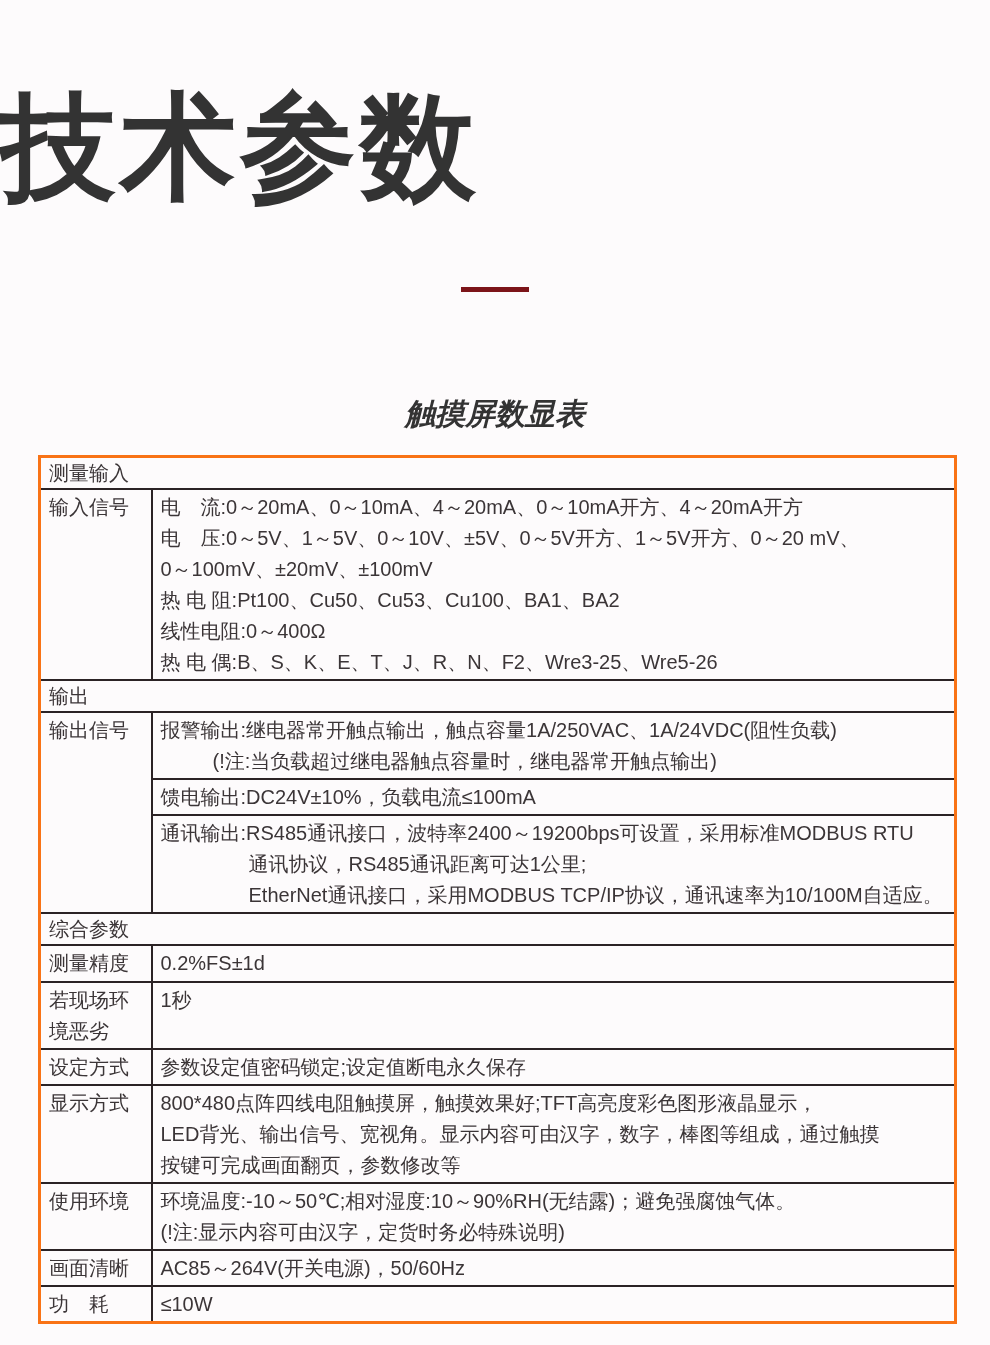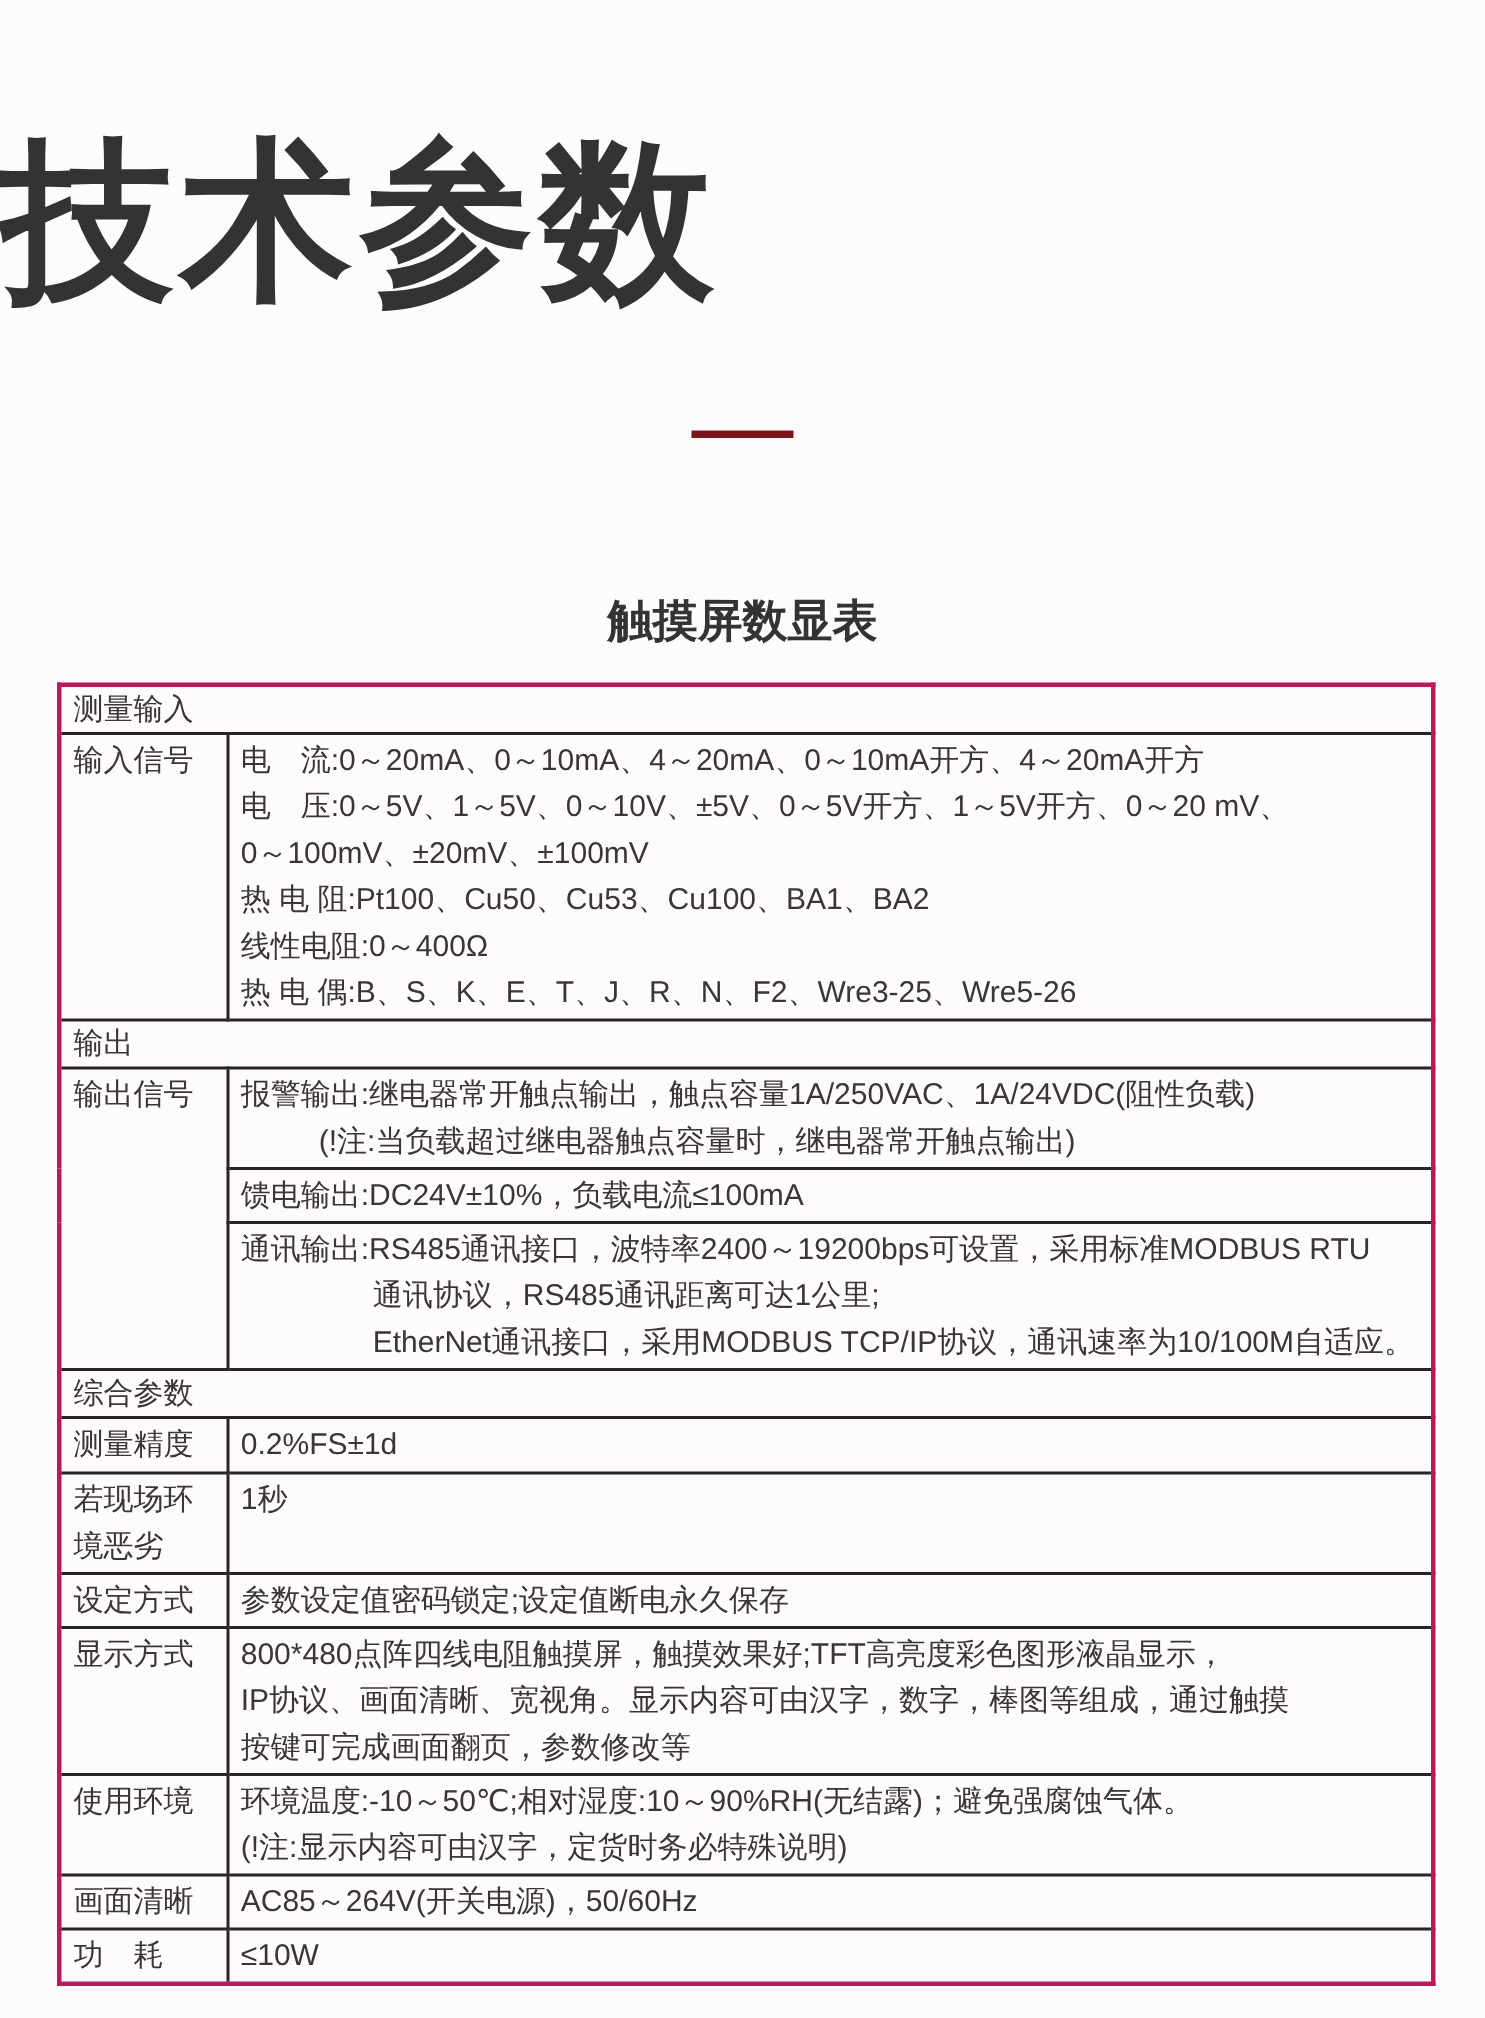--- a/index.html
+++ b/index.html
@@ -18,28 +18,28 @@
     font-size:116px;line-height:1.3;font-weight:bold;
     letter-spacing:4px;color:#333333;
   }
   .title-divider{
     position:absolute;top:287px;left:461px;
     width:68px;height:5px;background:#7c1419;
   }
   .table-title{
     position:absolute;top:394px;left:0;width:100%;
     margin:0;text-align:center;
-    font-size:30px;font-weight:bold;color:#333333;
+    font-size:30px;font-weight:bold;color:#333333;font-style:italic;
   }
 
   table.spec{
     position:absolute;top:455px;left:38px;
     width:919px;table-layout:fixed;
     border-collapse:collapse;
-    border:3px solid #be185d;
+    border:3px solid #f97316;
     font-size:20px;color:#3b3537;
   }
   table.spec td{
     border:2px solid #2b2325;
     vertical-align:top;
     line-height:31px;
     padding:2px 6px 1px 8px;
   }
   tr.sec td{height:27px;line-height:28px;padding-top:1px;padding-bottom:1px;}
   td.label{padding-right:8px;}
@@ -123,21 +123,21 @@
 
     <tr>
       <td class="label">设定方式</td>
       <td class="content">参数设定值密码锁定;设定值断电永久保存</td>
     </tr>
 
     <tr>
       <td class="label">显示方式</td>
       <td class="content">
         <div class="line">800*480点阵四线电阻触摸屏，触摸效果好;TFT高亮度彩色图形液晶显示，</div>
-        <div class="line">IP协议、画面清晰、宽视角。显示内容可由汉字，数字，棒图等组成，通过触摸</div>
+        <div class="line">LED背光、输出信号、宽视角。显示内容可由汉字，数字，棒图等组成，通过触摸</div>
         <div class="line">按键可完成画面翻页，参数修改等</div>
       </td>
     </tr>
 
     <tr>
       <td class="label">使用环境</td>
       <td class="content">
         <div class="line">环境温度:-10～50℃;相对湿度:10～90%RH(无结露)；避免强腐蚀气体。</div>
         <div class="line">(!注:显示内容可由汉字，定货时务必特殊说明)</div>
       </td>

